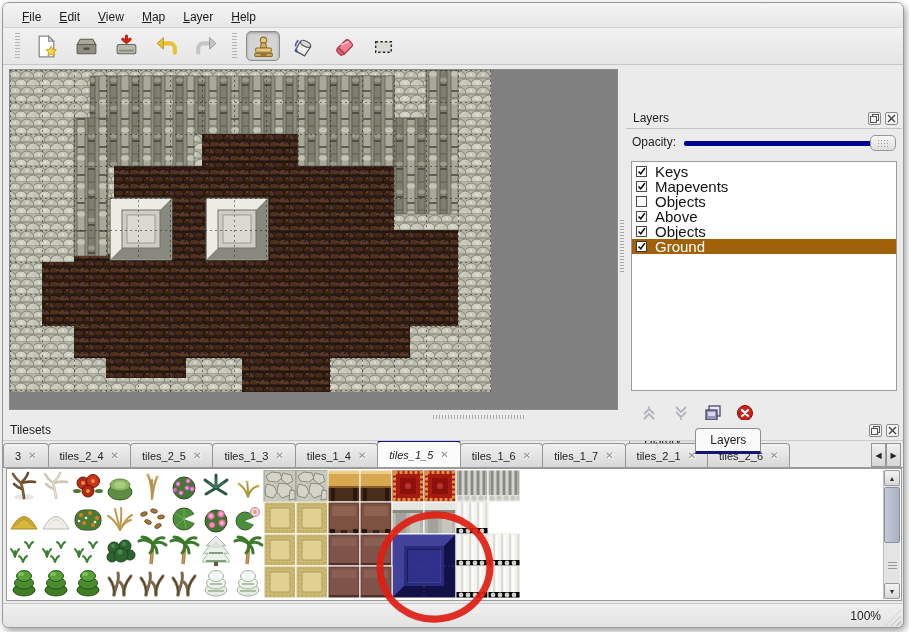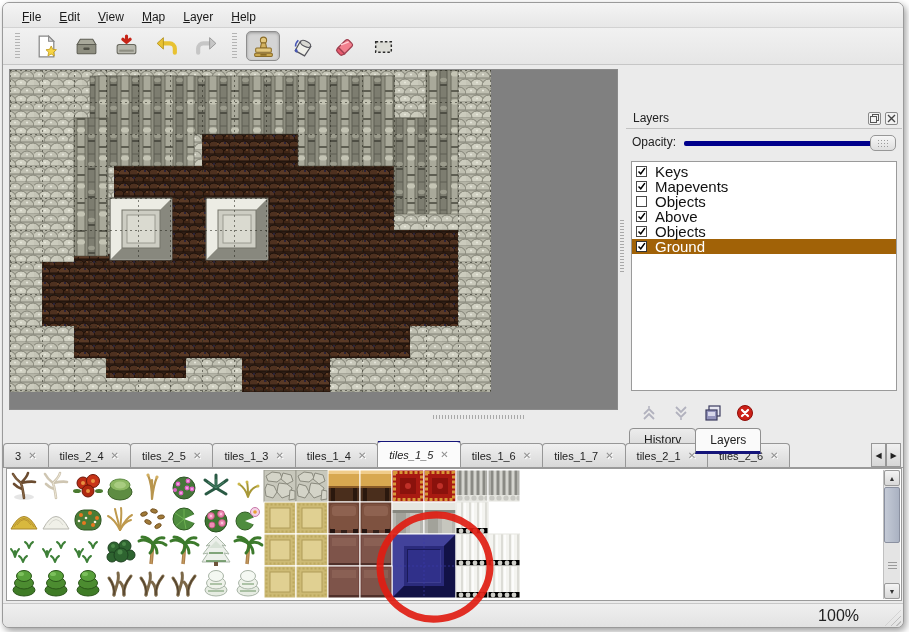--- a/index.html
+++ b/index.html
@@ -82,21 +82,21 @@
   .sb-btn{position:absolute;left:0;width:16px;height:16px;border:1px solid #9a9a9a;border-radius:2px;
     background:linear-gradient(#f4f4f4,#d8d8d8);display:flex;align-items:center;justify-content:center;font-size:7px;color:#333;}
   #sb-up{top:0;}  #sb-down{bottom:0;}
   #sb-thumb{position:absolute;left:0;top:17px;width:16px;height:56px;border:1px solid #8a90a0;border-radius:2px;
     background:linear-gradient(to right,#c4cad6,#aab2c2);}
   #sb-grip{position:absolute;left:4px;top:92px;width:9px;height:7px;
     background:repeating-linear-gradient(to bottom,#9a9a9a 0 1px,transparent 1px 3px);}
   
   #statusbar{position:absolute;left:0;top:600px;width:100%;height:25px;background:linear-gradient(#efefef,#e2e2e2);
     border-top:1px solid #c8c8c8;display:flex;align-items:center;justify-content:flex-end;}
-  #zoom-level{font-size:16px;color:#222;margin-right:44px;}
+  #zoom-level{font-size:12px;color:#222;margin-right:22px;}
   #resize-grip{position:absolute;right:2px;bottom:2px;width:16px;height:16px;
     background:repeating-linear-gradient(135deg,transparent 0 3px,#bfbfbf 3px 4px);
     clip-path:polygon(100% 0,100% 100%,0 100%);}
   
   #annotation-circle{position:absolute;left:372px;top:506px;z-index:99;pointer-events:none;}
 </style>
 </head>
 <body>
 
 <div id="window">
@@ -348,20 +348,34 @@
         </svg>
       </span>
     </div>
     <div id="layers-tabs">
         <div class="dock-tab">History</div>
         <div class="dock-tab active">Layers</div>
       </div>
   </div>
 
   <div id="tilesets-dock">
+    <div class="dock-title">
+      <span class="ttl">Tilesets</span>
+      <span class="winbtn">
+        <svg viewBox="0 0 9 9">
+            <rect x="2.5" y="0.5" width="6" height="6" fill="none" stroke="#555" stroke-width="1"></rect>
+            <rect x="0.5" y="2.5" width="6" height="6" fill="#f2f2f2" stroke="#555" stroke-width="1"></rect>
+          </svg>
+      </span>
+      <span class="winbtn">
+        <svg viewBox="0 0 9 9">
+            <path d="M1,1 L8,8 M8,1 L1,8" stroke="#444" stroke-width="1.4"></path>
+          </svg>
+      </span>
+    </div>
     <div id="tileset-tabbar">
         <div class="ts-tab">
           <span class="ts-lab">3</span>
           <span class="ts-close">✕</span>
         </div>
         <div class="ts-tab">
           <span class="ts-lab">tiles_2_4</span>
           <span class="ts-close">✕</span>
         </div>
         <div class="ts-tab">

